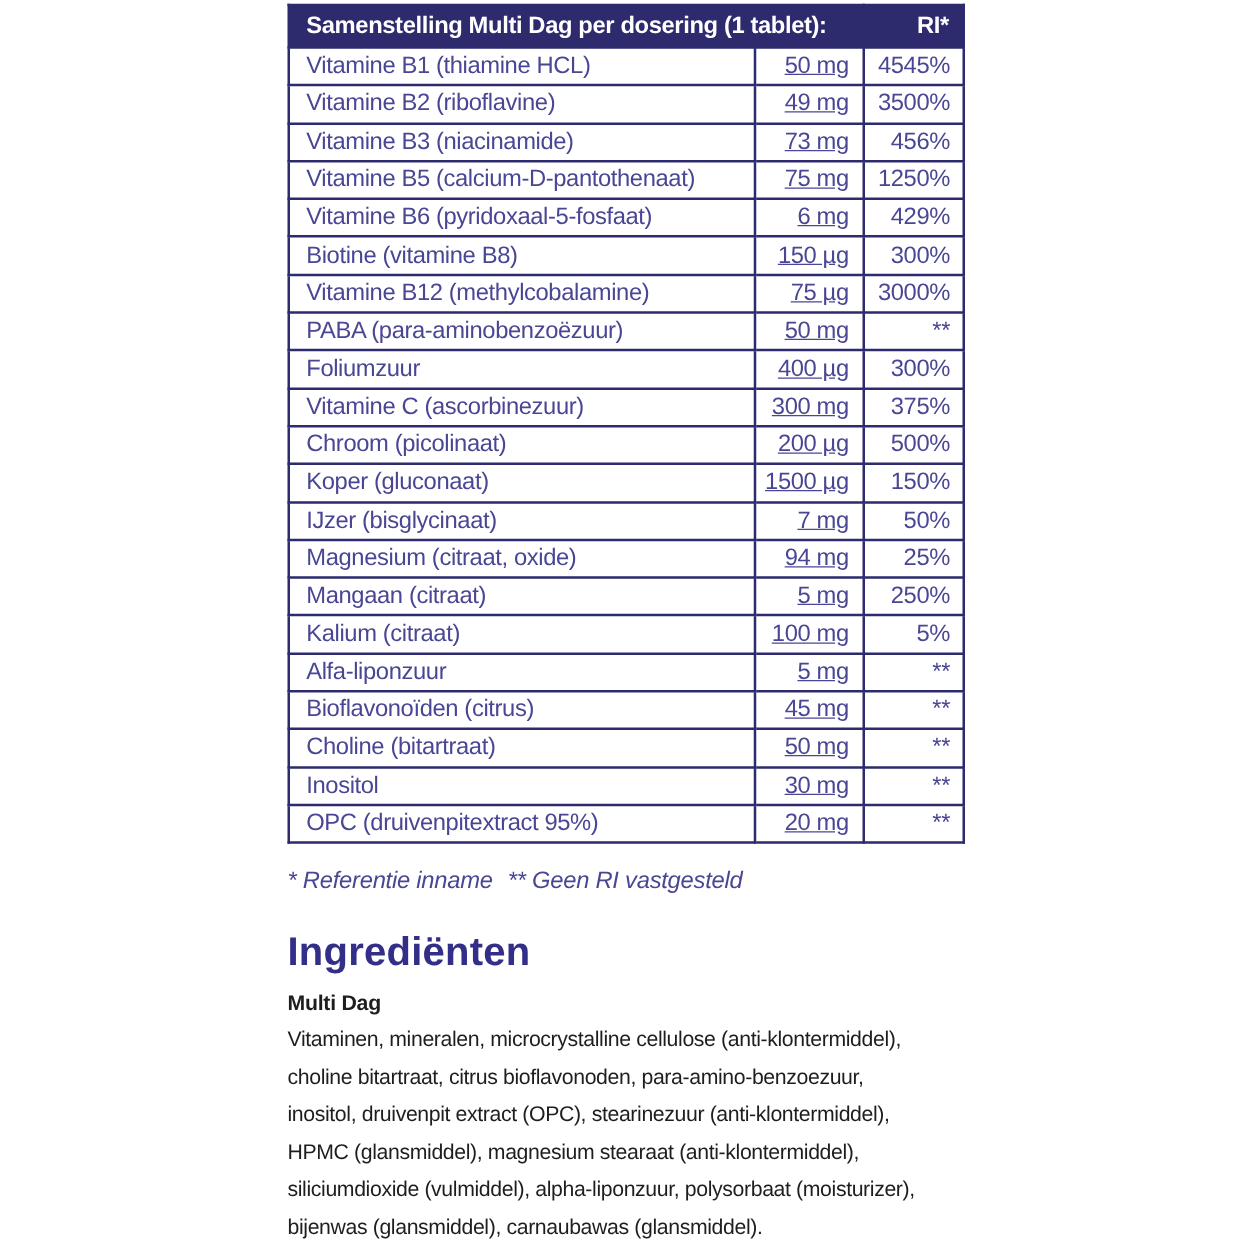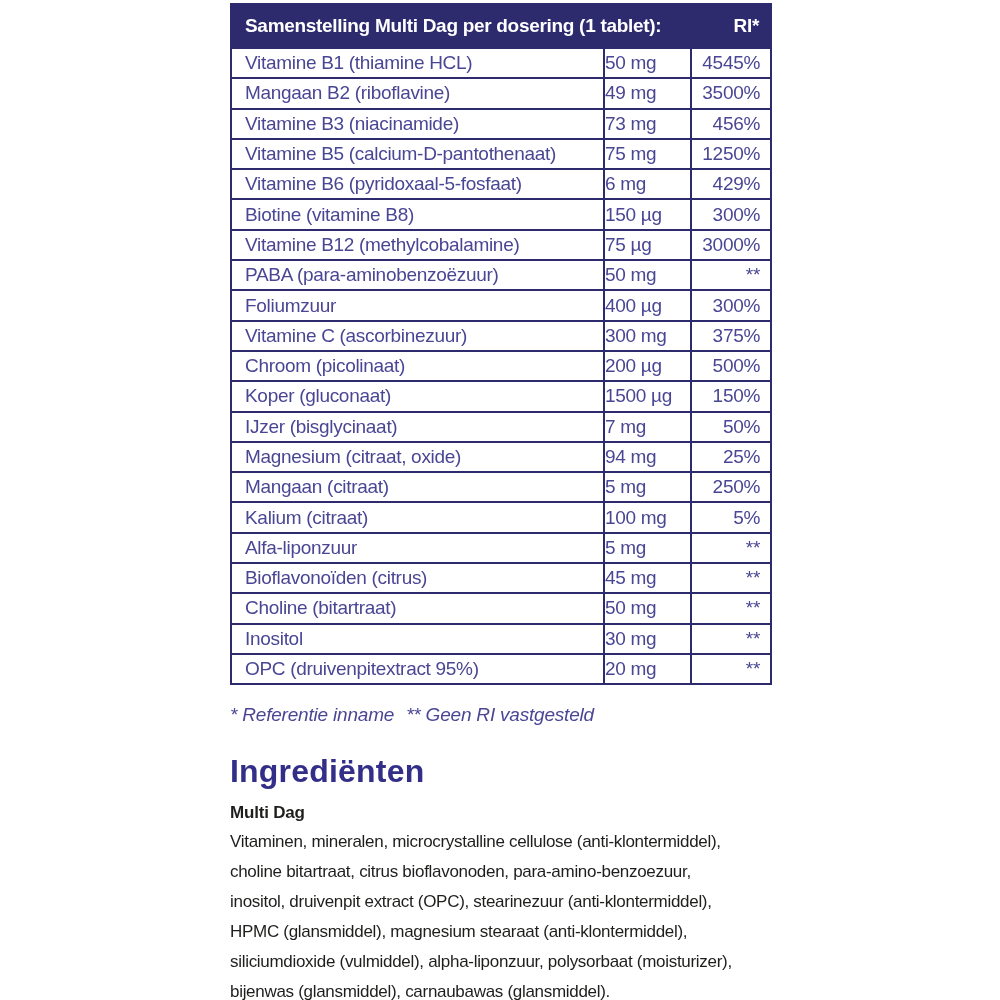--- a/index.html
+++ b/index.html
@@ -29,21 +29,21 @@
   }
   table.comp col.c-name   { width: 373px; }
   table.comp col.c-amount { width: 87px; }
   table.comp col.c-ri     { width: 80px; }
   table.comp th {
     background: var(--navy);
     border: 2px solid var(--navy);
     color: #ffffff;
     font-size: 19px;
     font-weight: 700;
-    height: 44px;
+    height: 34px;
     vertical-align: middle;
     white-space: nowrap;
   }
   table.comp th.title {
     text-align: left;
     padding-left: 13px;
   }
   table.comp th.ri-head {
     text-align: right;
     padding-right: 11px;
@@ -55,21 +55,23 @@
     height: 30.3px;
     vertical-align: middle;
     white-space: nowrap;
     overflow: hidden;
   }
   table.comp td.name {
     text-align: left;
     padding-left: 13px;
   }
   table.comp td.amount {
+    text-align: right;
     padding-right: 11px;
+    text-decoration: underline;
   }
   table.comp td.ri {
     text-align: right;
     padding-right: 10px;
   }
   .footnote {
     margin-top: 19px;
     width: 540px;
     text-align: left;
     font-style: italic;
@@ -119,21 +121,21 @@
         <th class="ri-head">RI*</th>
       </tr>
     </thead>
     <tbody>
         <tr>
           <td class="name">Vitamine B1 (thiamine HCL)</td>
           <td class="amount">50 mg</td>
           <td class="ri">4545%</td>
         </tr>
         <tr>
-          <td class="name">Mangaan B2 (riboflavine)</td>
+          <td class="name">Vitamine B2 (riboflavine)</td>
           <td class="amount">49 mg</td>
           <td class="ri">3500%</td>
         </tr>
         <tr>
           <td class="name">Vitamine B3 (niacinamide)</td>
           <td class="amount">73 mg</td>
           <td class="ri">456%</td>
         </tr>
         <tr>
           <td class="name">Vitamine B5 (calcium-D-pantothenaat)</td>

